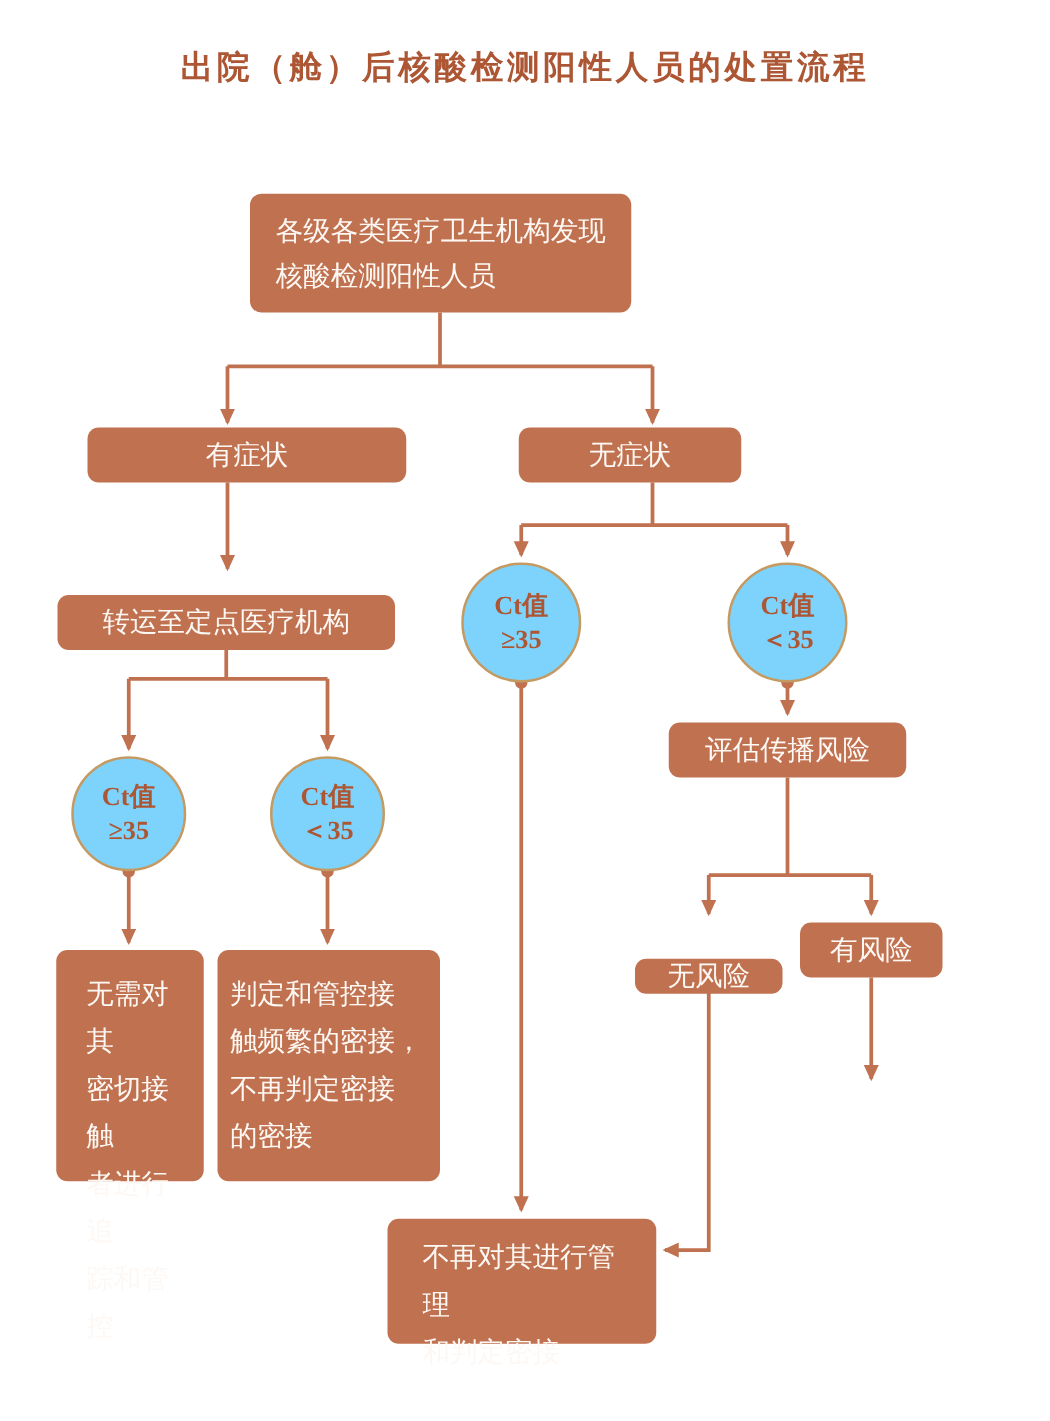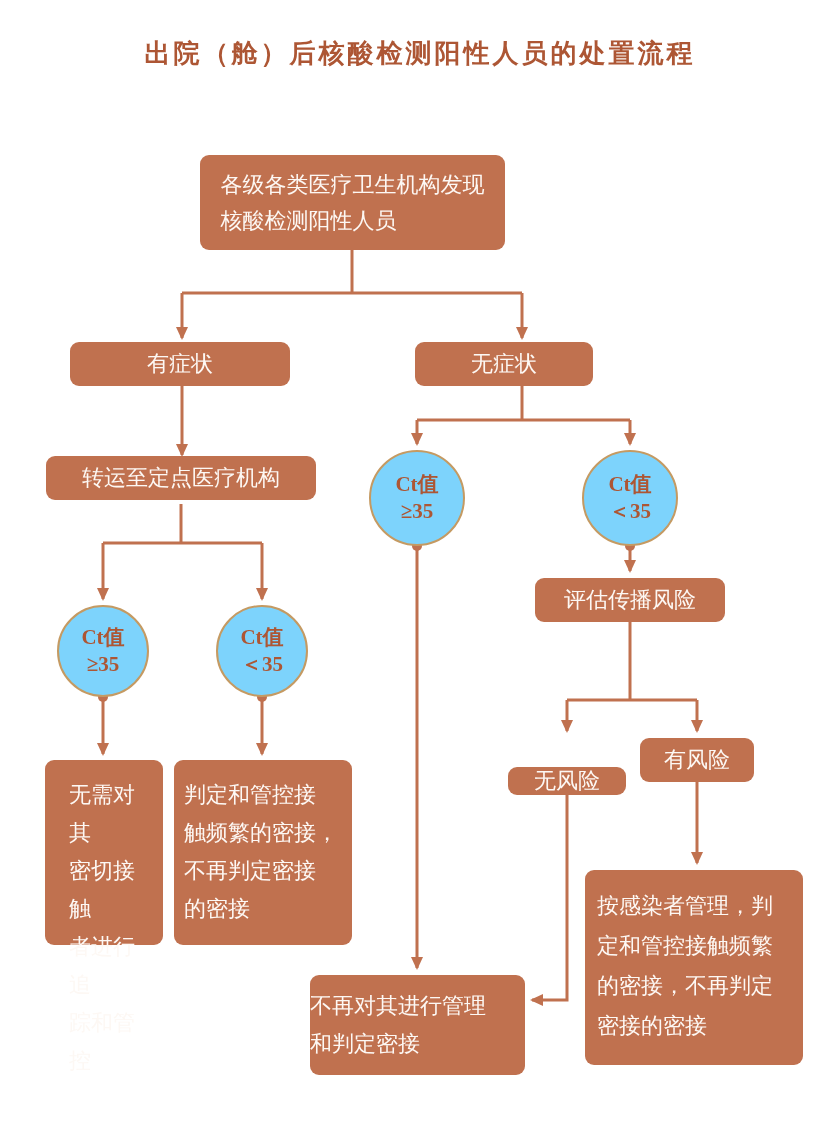--- a/index.html
+++ b/index.html
@@ -80,29 +80,29 @@
     <path d="M567 700 V731" marker-end="url(#arw)"></path>
     <path d="M697 700 V731" marker-end="url(#arw)"></path>
     <path d="M567 782 V1000 H532" marker-end="url(#arw)"></path>
     <path d="M697 782 V863" marker-end="url(#arw)"></path>
   </svg>
 
   <div class="box center" style="left:200px;top:155px;width:305px;height:95px">
     <span>各级各类医疗卫生机构发现<br>核酸检测阳性人员</span>
   </div>
 
-  <div class="box center" style="left:70px;top:342px;width:220px;height:44px">
+  <div class="box center" style="left:70px;top:342px;width:255px;height:44px">
     <span>有症状</span>
   </div>
 
   <div class="box center" style="left:415px;top:342px;width:178px;height:44px">
     <span>无症状</span>
   </div>
 
-  <div class="box center" style="left:46px;top:456px;width:270px;height:44px">
+  <div class="box center" style="left:46px;top:476px;width:270px;height:44px">
     <span>转运至定点医疗机构</span>
   </div>
 
   <div class="circle" style="left:57px;top:605px;width:92px;height:92px">
     <span>Ct值<br>≥35</span>
   </div>
 
   <div class="circle" style="left:216px;top:605px;width:92px;height:92px">
     <span>Ct值<br>＜35</span>
   </div>
@@ -128,21 +128,18 @@
   </div>
 
   <div class="box center" style="left:508px;top:767px;width:118px;height:28px">
     <span>无风险</span>
   </div>
 
   <div class="box center" style="left:640px;top:738px;width:114px;height:44px">
     <span>有风险</span>
   </div>
 
-  <div class="box multi" style="left:310px;top:975px;width:215px;height:100px;padding:12px 0">
+  <div class="box multi" style="left:310px;top:975px;width:215px;height:100px;padding:12px 28px">
     <span>不再对其进行管理<br>和判定密接</span>
   </div>
 
-  <div class="box multi" style="left:585px;top:870px;width:218px;height:195px;padding:16px 12px;line-height:40px">
-    <span>按感染者管理，判<br>定和管控接触频繁<br>的密接，不再判定<br>密接的密接</span>
-  </div>
 
 </div>
 
 </body></html>

